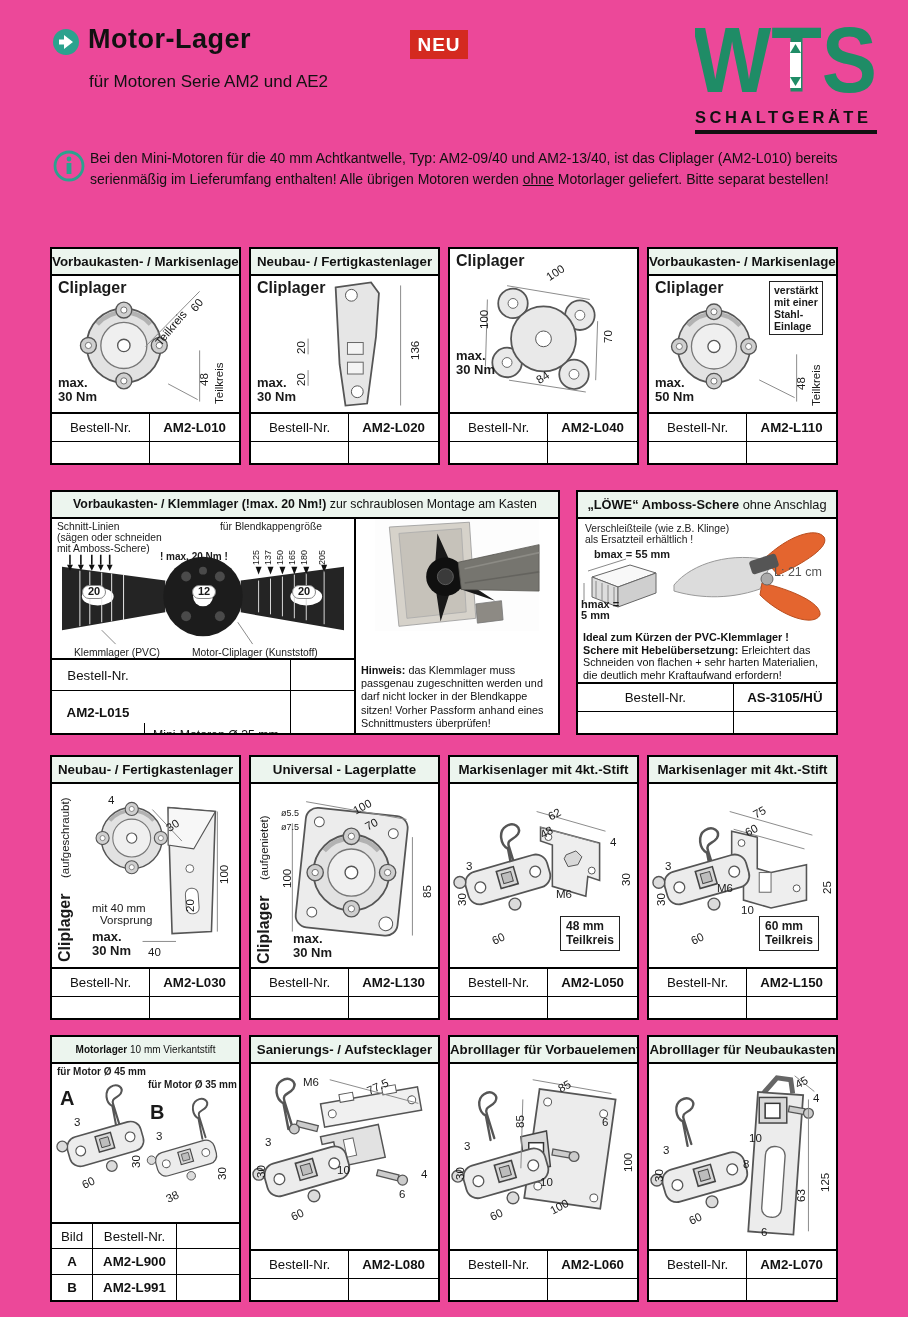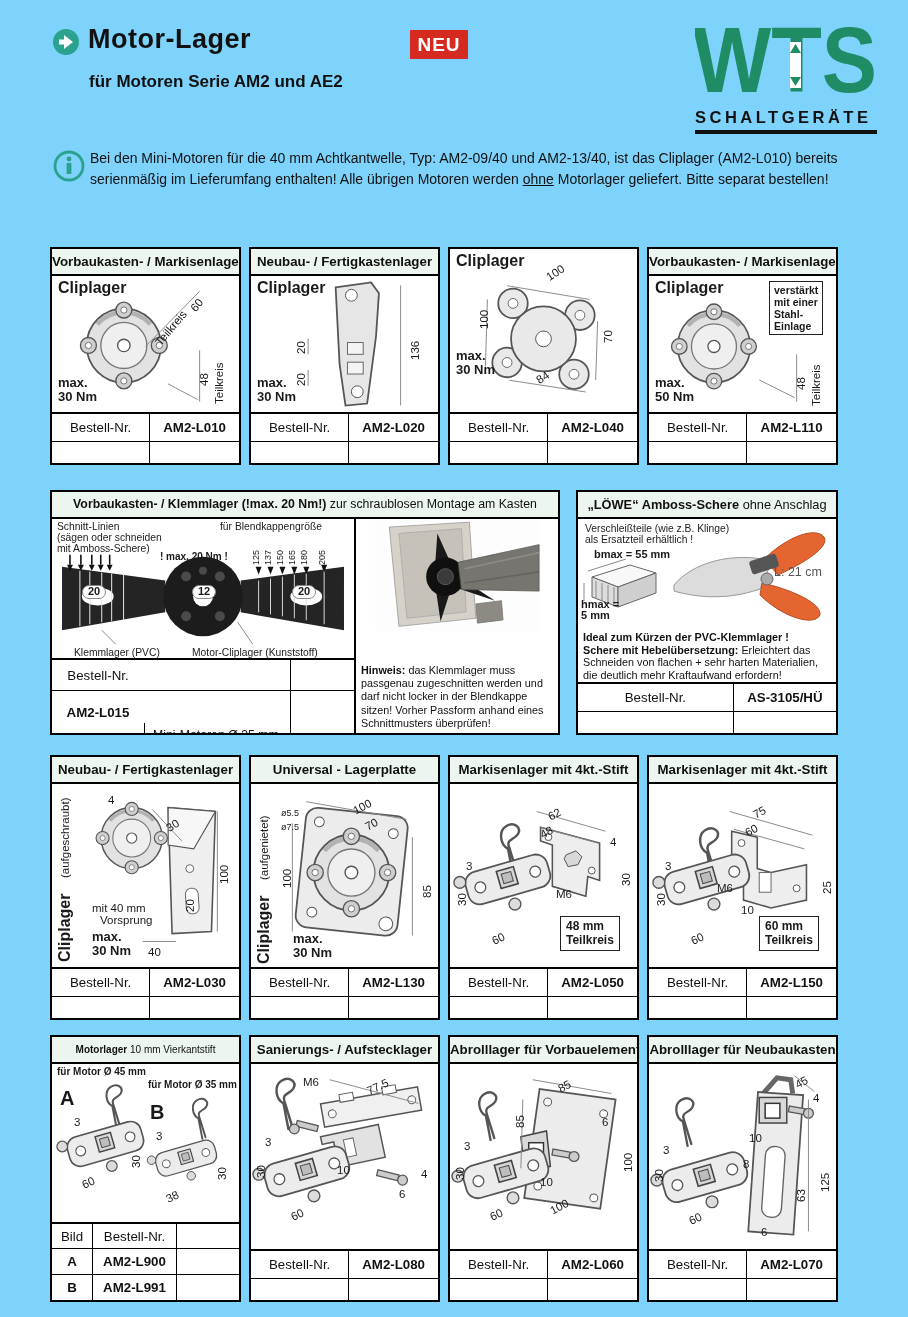--- a/index.html
+++ b/index.html
@@ -1,20 +1,20 @@
 <!DOCTYPE html>
 <html><head>
 <meta charset="utf-8">
 <style>
   html,body{margin:0;padding:0;background:#fff;}
-  .page{position:relative;width:908px;height:1317px;background:#7dd3fc;overflow:hidden;
+  .page{position:relative;width:908px;height:1317px;background:#ec4899;overflow:hidden;
         font-family:"Liberation Sans",sans-serif;color:#111;}
   
   .hdr-title{position:absolute;left:88px;top:24px;font-size:27px;font-weight:bold;letter-spacing:0.5px;}
-  .hdr-sub{position:absolute;left:89px;top:72px;font-size:17px;font-weight:bold;}
+  .hdr-sub{position:absolute;left:89px;top:72px;font-size:17px;font-weight:normal;}
   .badge{position:absolute;left:410px;top:30px;width:58px;height:29px;background:#d42a20;color:#fff;
          font-size:19px;font-weight:bold;text-align:center;line-height:29px;letter-spacing:1px;}
   .arrow-ic{position:absolute;left:52px;top:28px;}
   .logo{position:absolute;left:695px;top:16px;width:182px;}
   .logo-cap{font-size:16.5px;font-weight:bold;letter-spacing:3.5px;border-bottom:4px solid #111;
             padding-bottom:3px;margin-top:2px;white-space:nowrap;}
   .info-ic{position:absolute;left:52px;top:149px;}
   .info-tx{position:absolute;left:90px;top:148px;width:762px;font-size:14px;font-weight:normal;line-height:1.5;}
   .info-tx .u{text-decoration:underline;}
   

